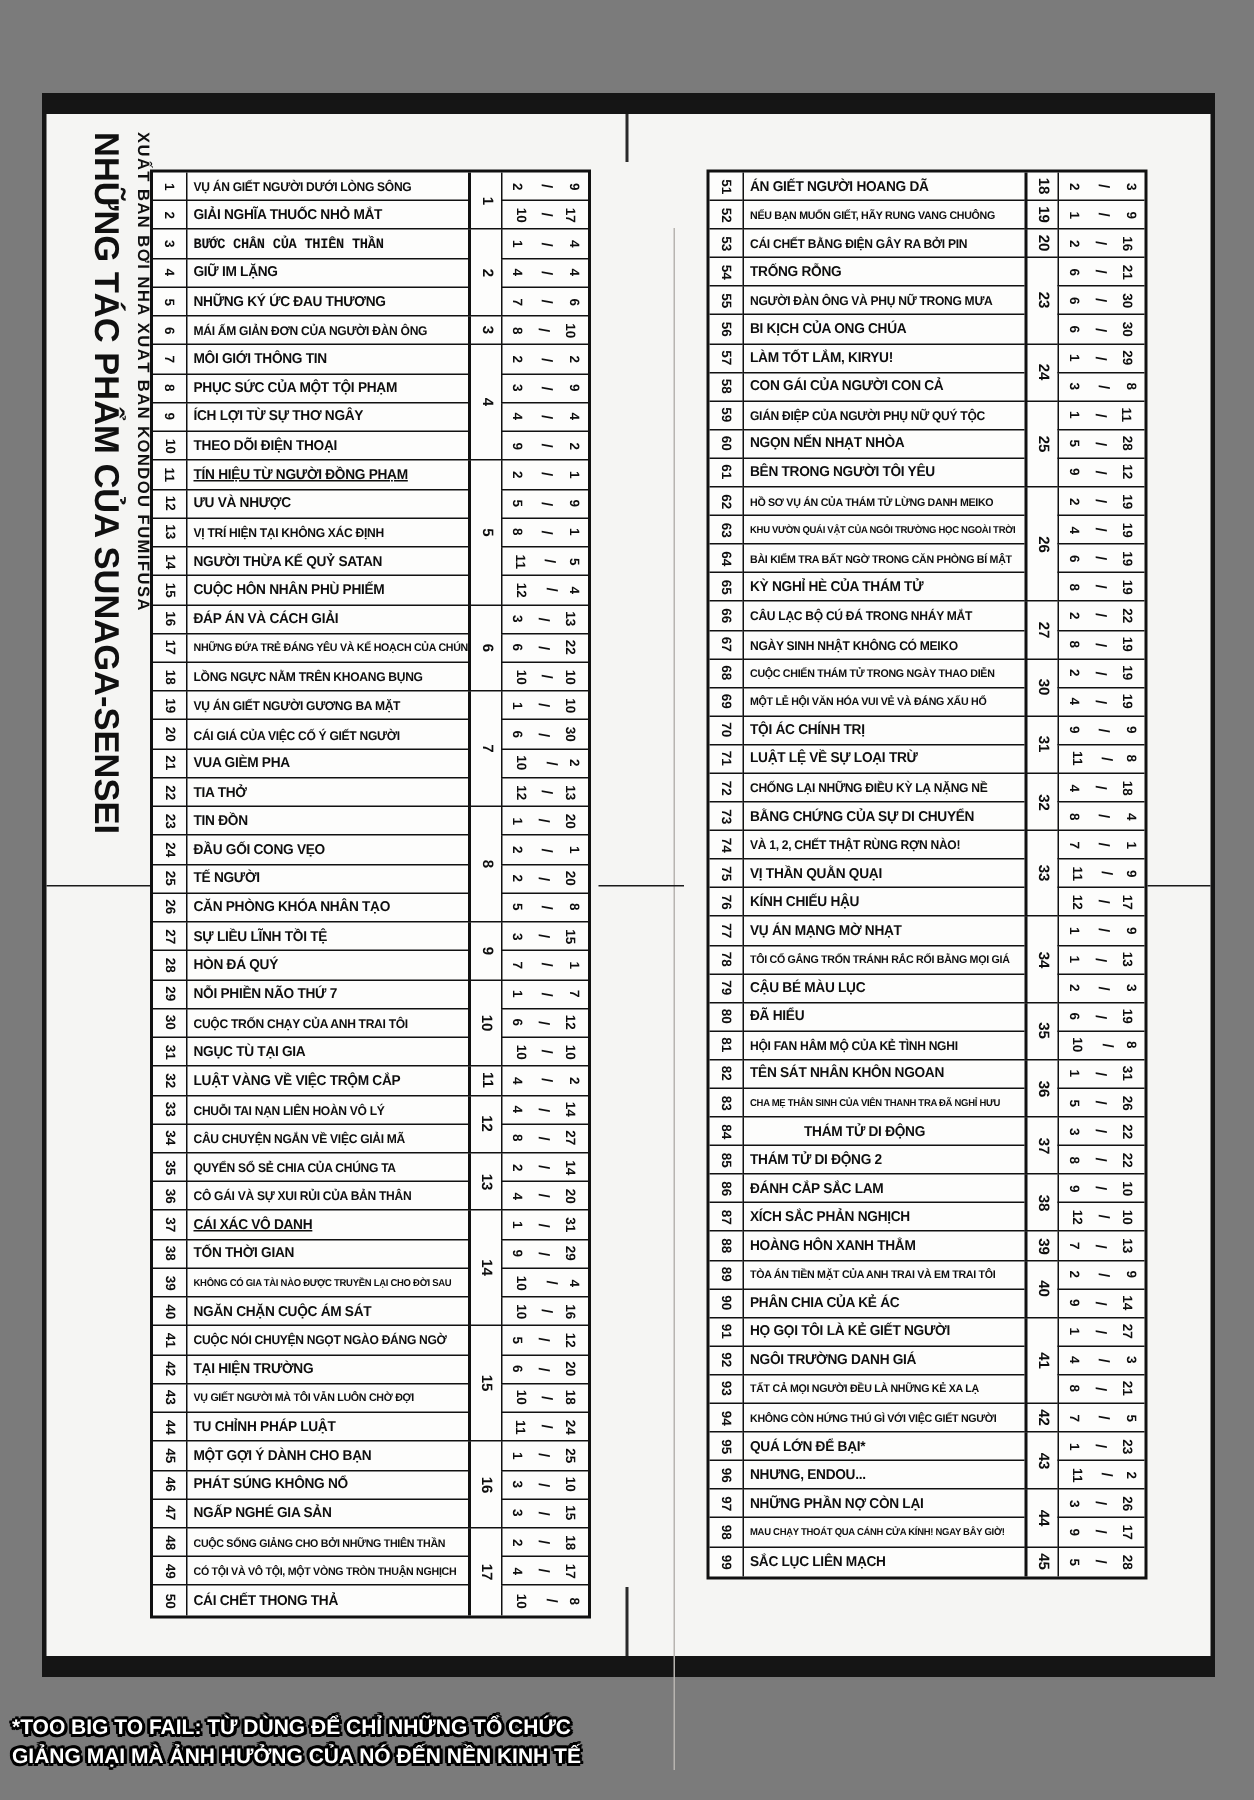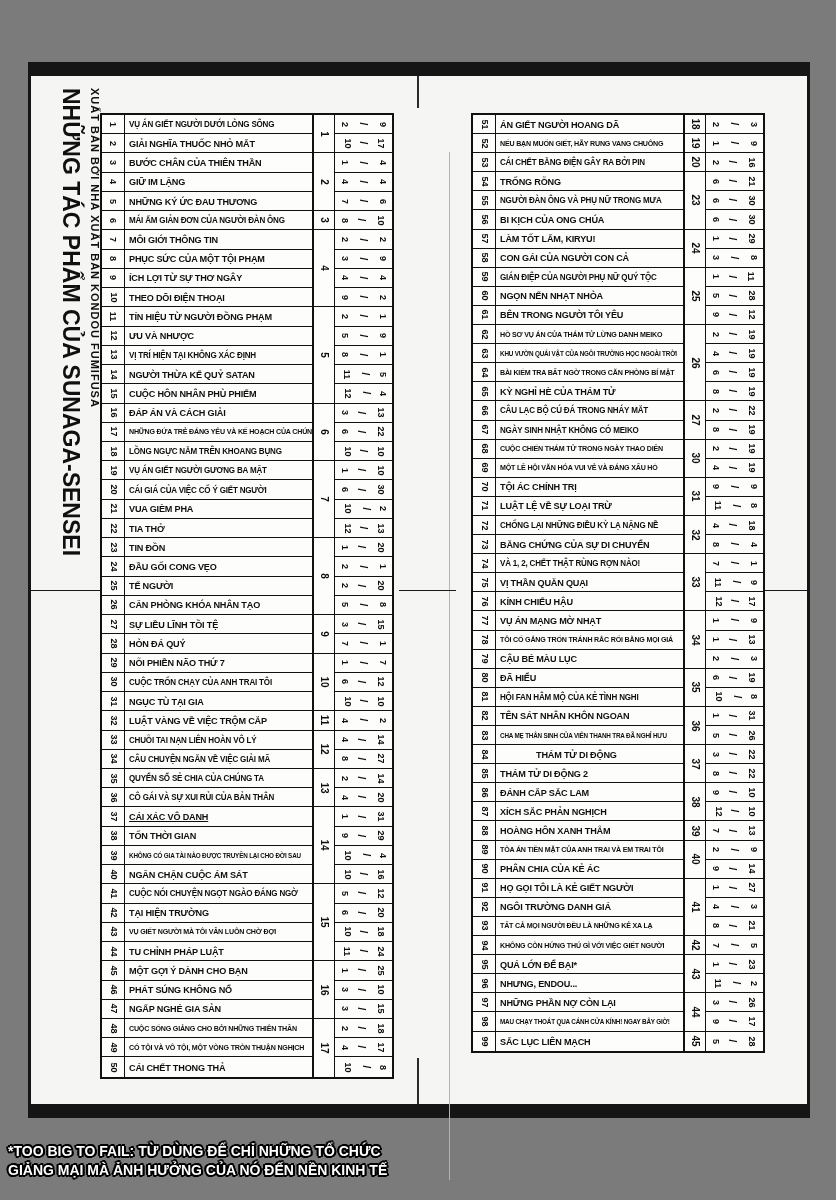--- a/index.html
+++ b/index.html
@@ -94,21 +94,21 @@
       <span class="t" style="font-size: 9.5px; transform: scaleX(0.96);">GIẢI NGHĨA THUỐC NHỎ MẮT</span>
     </div>
     <div class="cell c-date" style="grid-area: 2 / 4;">
       <span class="rot ">10</span>
       <span class="rot sl">/</span>
       <span class="rot ">17</span>
     </div>
     <div class="cell " style="grid-area: 3 / 1;">
       <span class="rot ">3</span>
     </div>
-    <div class="cell c-title" style="grid-area: 3 / 2;">
+    <div class="cell c-title" style="grid-area: 3 / 2; font-family: Liberation Mono, monospace;">
       <span class="t" style="font-size: 9.5px; transform: scaleX(0.96);">BƯỚC CHÂN CỦA THIÊN THẦN</span>
     </div>
     <div class="cell c-date" style="grid-area: 3 / 4;">
       <span class="rot ">1</span>
       <span class="rot sl">/</span>
       <span class="rot ">4</span>
     </div>
     <div class="cell " style="grid-area: 4 / 1;">
       <span class="rot ">4</span>
     </div>
@@ -182,21 +182,21 @@
       <span class="t" style="font-size: 9.5px; transform: scaleX(0.96);">THEO DÕI ĐIỆN THOẠI</span>
     </div>
     <div class="cell c-date" style="grid-area: 10 / 4;">
       <span class="rot ">9</span>
       <span class="rot sl">/</span>
       <span class="rot ">2</span>
     </div>
     <div class="cell " style="grid-area: 11 / 1;">
       <span class="rot ">11</span>
     </div>
-    <div class="cell c-title" style="grid-area: 11 / 2;">
+    <div class="cell c-title" style="grid-area: 11 / 2; text-decoration: underline;">
       <span class="t" style="font-size: 9.5px; transform: scaleX(0.96);">TÍN HIỆU TỪ NGƯỜI ĐỒNG PHẠM</span>
     </div>
     <div class="cell c-date" style="grid-area: 11 / 4;">
       <span class="rot ">2</span>
       <span class="rot sl">/</span>
       <span class="rot ">1</span>
     </div>
     <div class="cell " style="grid-area: 12 / 1;">
       <span class="rot ">12</span>
     </div>

